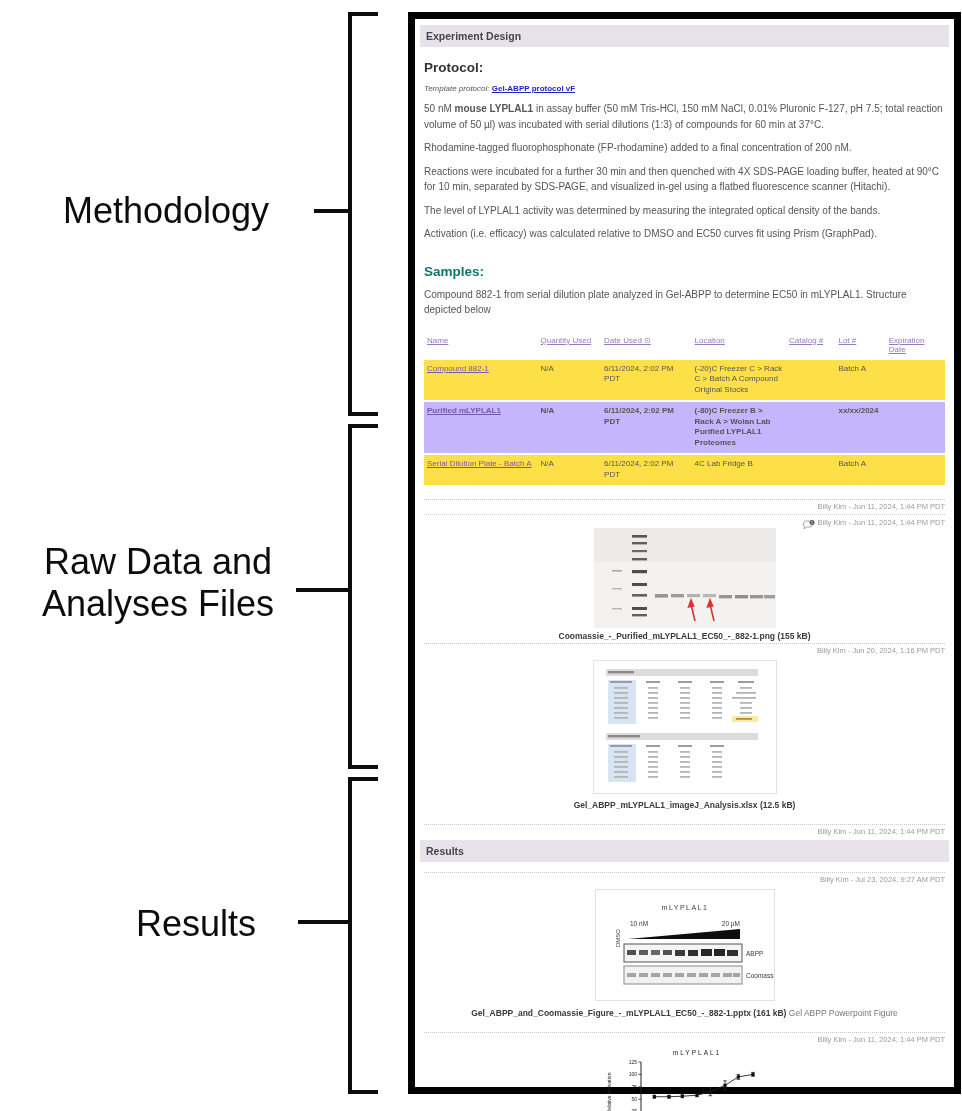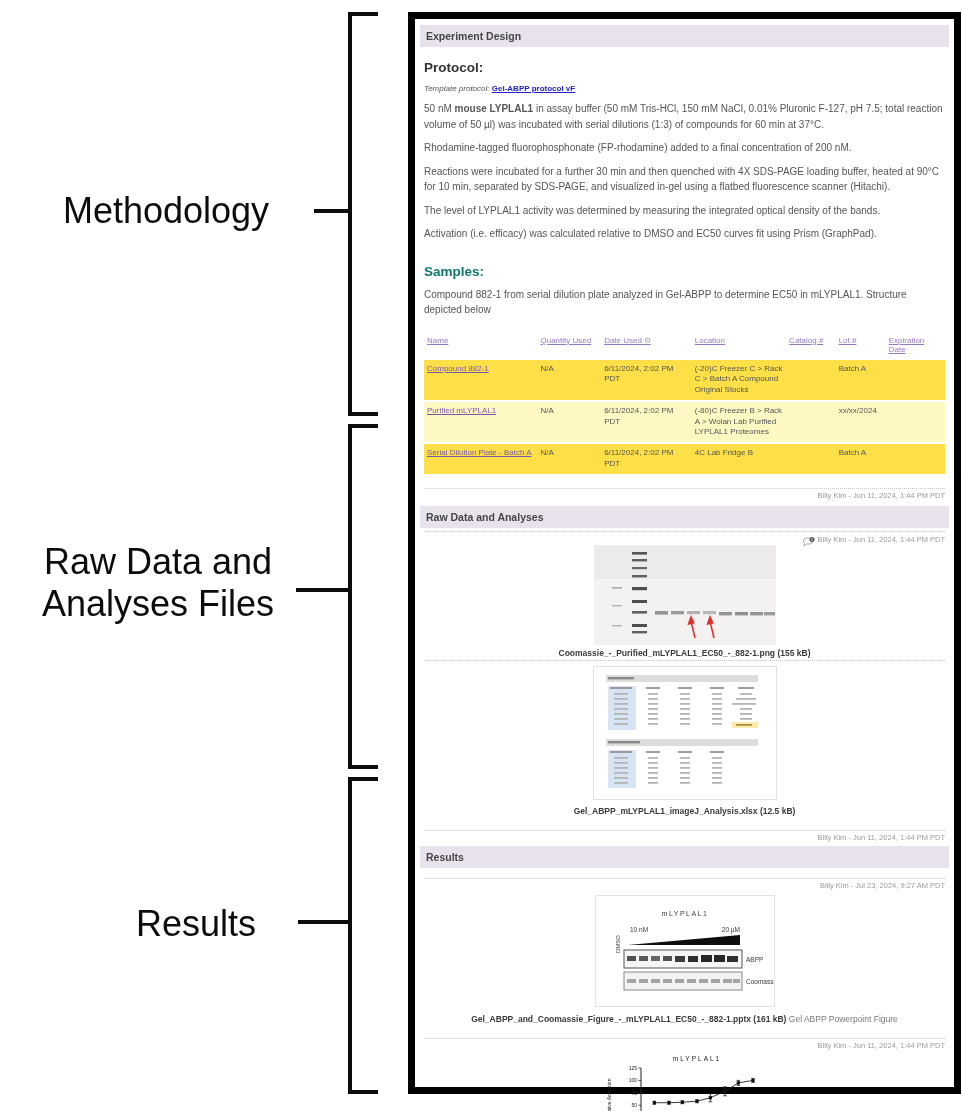--- a/index.html
+++ b/index.html
@@ -28,21 +28,21 @@
   .tmpl-label{font-style:italic;}
   .proto-link{color:#2121c8;font-weight:bold;text-decoration:underline;cursor:pointer;}
   .para{font-size:10px;line-height:1.55;margin-top:8px;color:#555;max-width:528px;}
   .h-samples{font-size:13.5px;font-weight:bold;color:#0f766e;margin:22px 0 0 0;}
 
   
   .sample-table{margin-top:13px;width:100%;border-collapse:separate;border-spacing:0 2px;font-size:8px;}
   .sample-table th{text-align:left;font-weight:normal;color:#9579bd;text-decoration:underline;padding:3px 3px 4px 3px;vertical-align:top;}
   .sample-table td{padding:4px 3px;vertical-align:top;color:#555;line-height:1.35;}
   .row-a td{background:#fde047;}
-  .row-b td{background:#fef9c3;}
+  .row-b td{background:#c4b5fd;font-weight:bold;}
   .cell-link{color:#7a58a8;text-decoration:underline;cursor:pointer;}
   .col-name{width:118px;}.col-qty{width:62px;}.col-date{width:92px;}
   .col-loc{width:96px;}.col-cat{width:46px;}.col-lot{width:45px;}.col-exp{width:56px;}
   .sort-icon{color:#9579bd;font-size:8px;}
 
   
   .entry-sep{margin-top:12px;}
   .entry-sep .dots{border-top:1px dotted #c9c9c9;height:0;}
   .ts-row{display:flex;justify-content:flex-end;align-items:center;gap:3px;margin-top:2px;}
   .ts{font-size:7.5px;color:#9a9a9a;}
@@ -136,21 +136,20 @@
       </table>
 
       <div class="entry-sep">
         <div class="dots"></div>
         <div class="ts-row">
             <span class="ts">Billy Kim - Jun 11, 2024, 1:44 PM PDT</span>
           </div>
       </div>
     </div>
 
-    <div class="section-bar" style="margin-top:6px;">Raw Data and Analyses</div>
     <div class="content">
       <div class="entry-sep" style="margin-top:3px;">
         <div class="dots"></div>
         <div class="ts-row">
           <span class="comment-icon">
             <svg width="13" height="11" viewBox="0 0 13 11">
               <path d="M1.5 3 a3 3 0 0 1 3-2 h3 a3 3 0 0 1 3 3 a3 3 0 0 1 -3 3 h-3 l-2.5 2 l0.5-2.4 a3 3 0 0 1 -1-3.6z" fill="#fff" stroke="#9a9a9a" stroke-width="0.9"></path>
               <circle cx="10" cy="2.6" r="2.5" fill="#555"></circle>
               <text x="10" y="4.4" font-size="4.4" fill="#fff" text-anchor="middle">1</text>
             </svg>
@@ -197,20 +196,23 @@
               <polygon points="116,72 113.6,79 118.6,78"></polygon>
           </g>
         </svg>
         <div class="caption">
           <a class="cap-file">Coomassie_-_Purified_mLYPLAL1_EC50_-_882-1.png (155 kB)</a>
         </div>
       </div>
 
       <div class="entry-sep" style="margin-top:2px;">
         <div class="dots"></div>
+        <div class="ts-row">
+            <span class="ts">Billy Kim - Jun 20, 2024, 1:16 PM PDT</span>
+          </div>
       </div>
 
       <div class="attachment" style="margin-top:5px;">
         <div class="preview-box">
           <svg width="182" height="128" viewBox="0 0 182 128">
             <rect width="182" height="128" fill="#fff"></rect>
 
             <rect x="12" y="8" width="152" height="7" fill="#dcdcdc"></rect>
             <rect x="14" y="10" width="26" height="2.4" fill="#8a8a8a"></rect>
             <rect x="14" y="19" width="28" height="44" fill="#d7e4f3"></rect>

